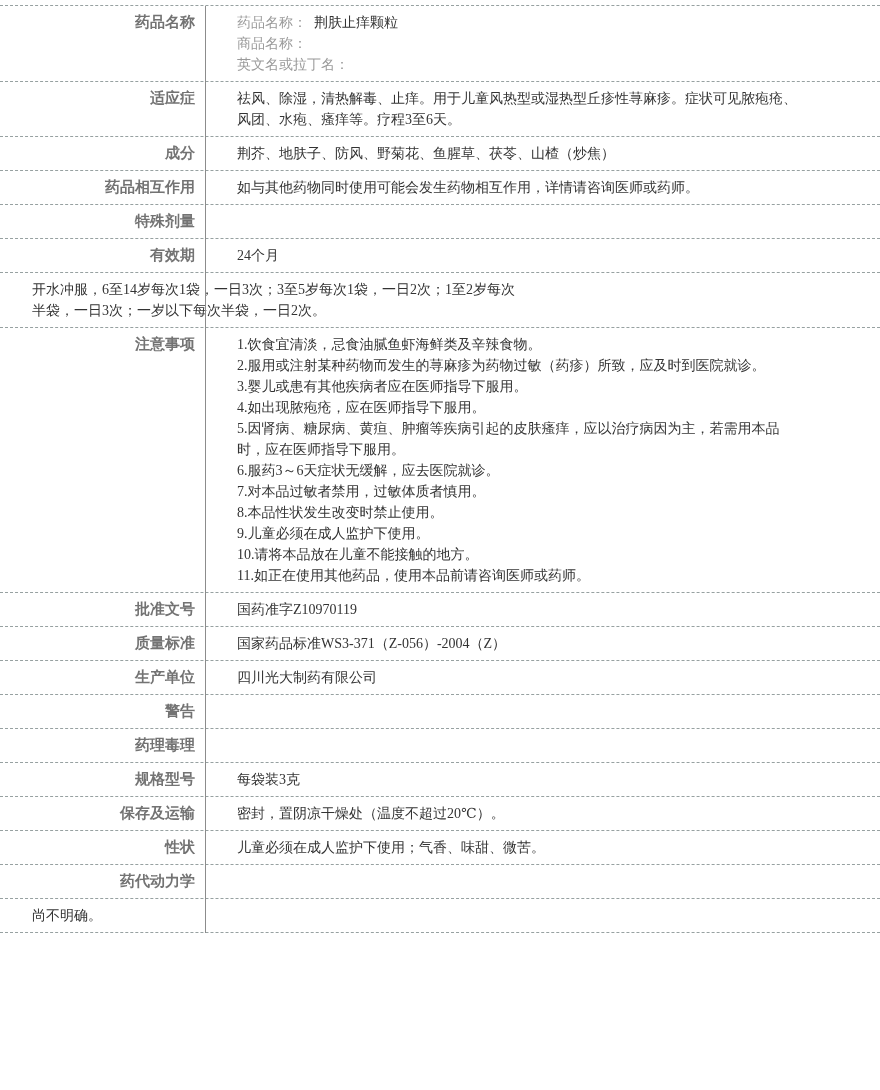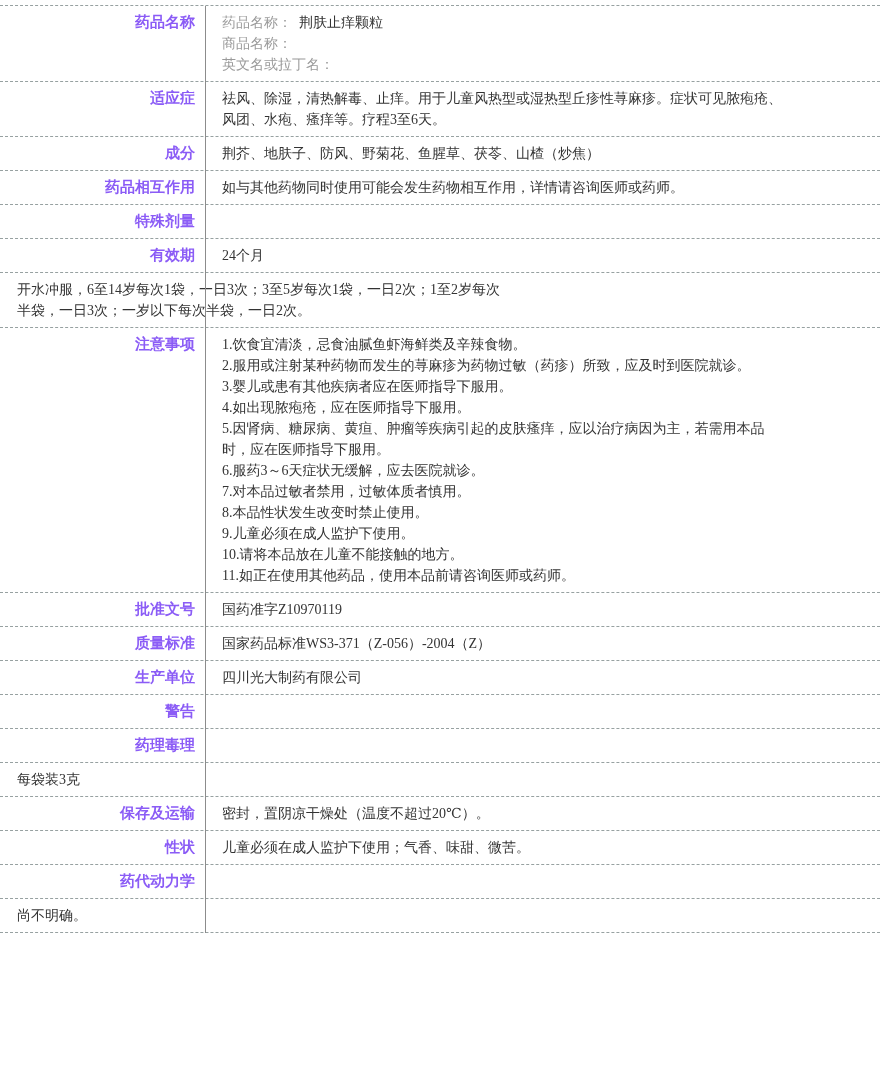--- a/index.html
+++ b/index.html
@@ -35,32 +35,33 @@
     border-bottom: 1px dashed #97a1a1;
   }
   .cell-label {
     width: 205px;
     box-sizing: border-box;
     text-align: right;
     padding: 6px 10px 6px 0;
     font-size: 15px;
     line-height: 21px;
     font-weight: bold;
-    color: #8b5cf6;
+    color: #737373;
     flex-shrink: 0;
   }
   .cell-value {
     flex: 1;
     box-sizing: border-box;
     padding: 6px 12px 6px 17px;
     font-size: 14px;
     line-height: 21px;
     color: #333333;
     white-space: pre-line;
     min-height: 21px;
+    margin-left: 15px;
   }
   .cell-value .muted {
     color: #9a9a9a;
   }
   .cell-value .dark {
     color: #333333;
     margin-left: 7px;
   }
 </style>
 </head>
@@ -127,20 +128,21 @@
     </div>
     <div class="row">
       <div class="cell-label">警告</div>
       <div class="cell-value"></div>
     </div>
     <div class="row">
       <div class="cell-label">药理毒理</div>
       <div class="cell-value"></div>
     </div>
     <div class="row">
+      <div class="cell-label">规格型号</div>
       <div class="cell-value">每袋装3克</div>
     </div>
     <div class="row">
       <div class="cell-label">保存及运输</div>
       <div class="cell-value">密封，置阴凉干燥处（温度不超过20℃）。</div>
     </div>
     <div class="row">
       <div class="cell-label">性状</div>
       <div class="cell-value">儿童必须在成人监护下使用；气香、味甜、微苦。</div>
     </div>

